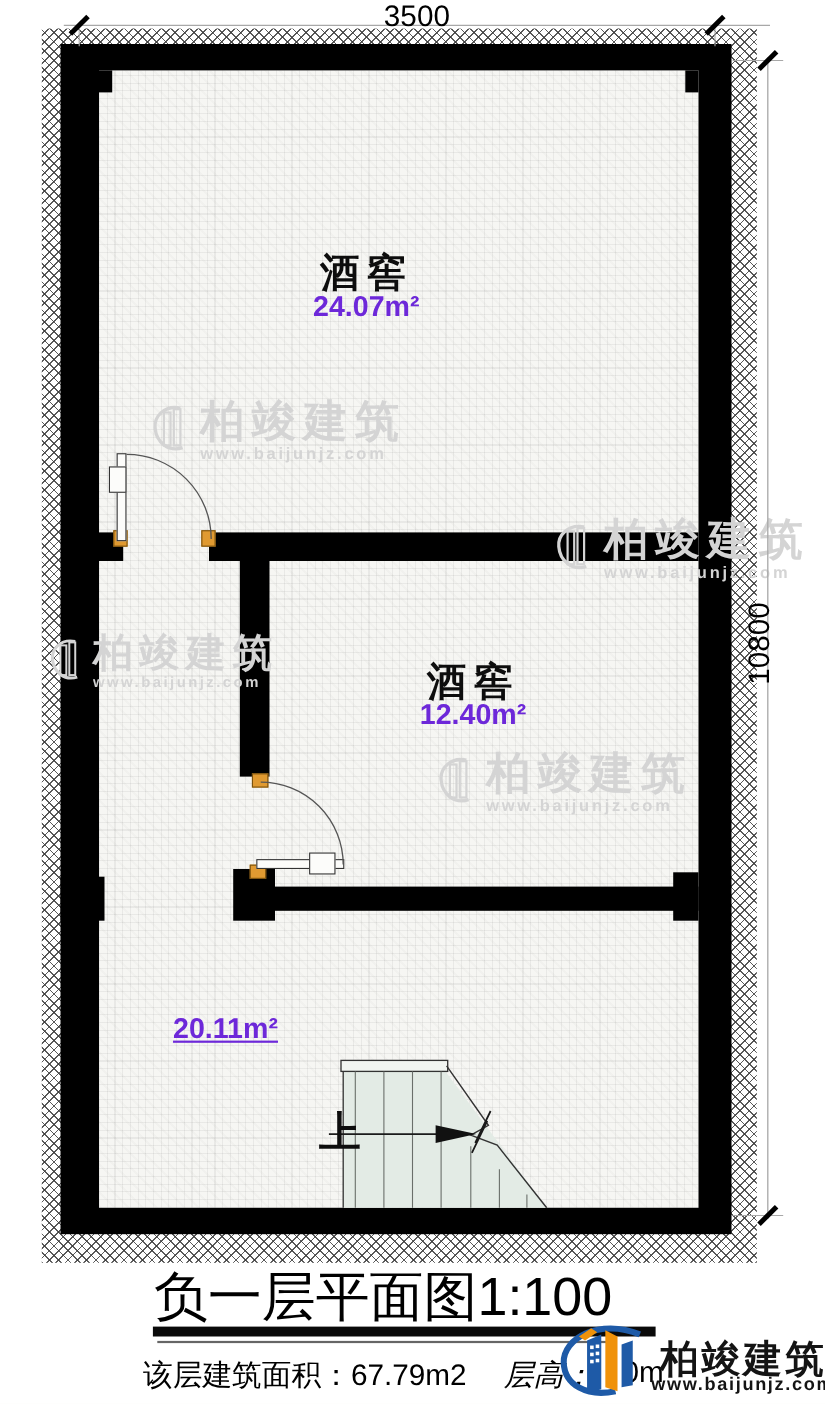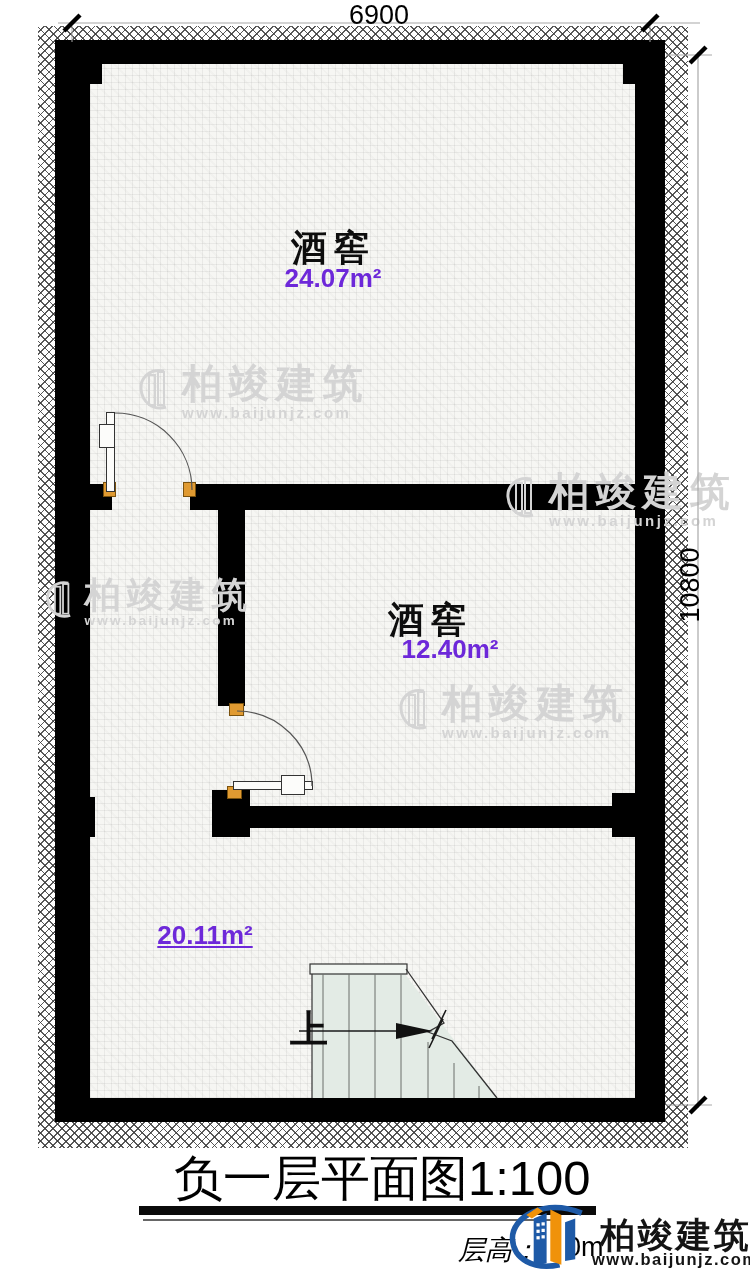--- a/index.html
+++ b/index.html
@@ -27,21 +27,21 @@
   .stop{position:absolute;background:#e09a31;border:1px solid #7a520e;box-sizing:border-box;}
   .leaf{position:absolute;background:#fcfcfa;border:1.3px solid #333;box-sizing:border-box;}
   .room-name{position:absolute;text-align:center;font-weight:bold;font-size:36px;letter-spacing:6px;color:#0d0d0d;}
   .room-area{position:absolute;text-align:center;font-weight:bold;font-size:26px;color:#6d28d9;}
   .dim-text{position:absolute;text-align:center;font-size:27px;color:#000;}
   .wm{position:absolute;display:flex;align-items:center;gap:8px;color:#d4d4d4;font-weight:bold;pointer-events:none;}
   .wm .wm-name{font-size:40px;letter-spacing:7px;line-height:1.05;}
   .wm .wm-url{font-size:15px;letter-spacing:2.5px;}
   .svg-overlay{position:absolute;left:0;top:0;pointer-events:none;}
   .up-label{position:absolute;font-size:38px;font-weight:bold;color:#0d0d0d;}
-  .title-line{position:absolute;font-size:49px;color:#000;white-space:nowrap;margin-left:34px;}
+  .title-line{position:absolute;font-size:49px;color:#000;white-space:nowrap;}
   .footer-text{position:absolute;font-size:27px;color:#000;white-space:nowrap;}
   .bar-thick{position:absolute;background:#0a0a0a;}
   .bar-thin{position:absolute;background:#666;}
   .brand-name{position:absolute;font-size:35px;font-weight:bold;letter-spacing:3px;color:#141414;white-space:nowrap;}
   .brand-url{position:absolute;font-size:16.5px;font-weight:bold;letter-spacing:1.5px;color:#141414;white-space:nowrap;}
 </style>
 </head>
 <body>
 
 <div class="canvas">
@@ -155,37 +155,40 @@
       </g>
       <line x1="312" y1="974" x2="312" y2="1098" stroke="#333" stroke-width="1.2"></line>
       <path d="M406,969 L444,1023 L428,1032 L452,1041 L497,1098" fill="none" stroke="#333" stroke-width="1.3"></path>
     </g>
 
     <line x1="299" y1="1031" x2="397" y2="1031" stroke="#1a1a1a" stroke-width="1.6"></line>
     <polygon points="396,1023 433,1031 396,1039" fill="#111"></polygon>
     <path d="M429,1048 L443,1019 L432,1039 L446,1010" fill="none" stroke="#1a1a1a" stroke-width="1.6"></path>
   </svg>
 
-  <div class="dim-text" style="left:334px;top:0px;width:90px;">6900</div>
+  <div class="dim-text" style="left:334px;top:0px;width:90px;">3500</div>
   <div class="dim-text" style="left:645px;top:570px;width:90px;height:30px;line-height:30px;transform:rotate(-90deg);">10800</div>
 
   <div class="room-name" style="left:253px;top:224px;width:160px;">酒窖</div>
   <div class="room-area" style="left:253px;top:263px;width:160px;">24.07m²</div>
   <div class="room-name" style="left:350px;top:596px;width:160px;">酒窖</div>
-  <div class="room-area" style="left:370px;top:634px;width:160px;">12.40m²</div>
+  <div class="room-area" style="left:350px;top:634px;width:160px;">12.40m²</div>
   <div class="room-area" style="left:125px;top:920px;width:160px;text-decoration:underline;">20.11m²</div>
 
   <div class="up-label" style="left:290px;top:1004px;">上</div>
 
   <div class="title-line" style="left:140px;top:1146px;">
     <span>负一层平面图</span><span>1:100</span>
   </div>
   <div class="bar-thick" style="left:139px;top:1206px;width:457px;height:9px;"></div>
   <div class="bar-thin" style="left:143px;top:1219px;width:414px;height:2px;"></div>
 
+  <div class="footer-text" style="left:130px;top:1232px;">
+    <span>该层建筑面积：</span><span>67.79m2</span>
+  </div>
   <div class="footer-text" style="left:458px;top:1232px;font-style:italic;">层高：</div>
   <div class="footer-text" style="left:566px;top:1232px;">0m</div>
 
   <svg class="abs" style="left:506px;top:1202px;" width="96" height="72" viewBox="0 0 104 74">
     <path d="M82,10 C42,-6 6,14 7,38 C8,60 30,72 58,66" fill="none" stroke="#1e5aa7" stroke-width="6"></path>
     <polygon points="22,12 34,4 40,8 28,16" fill="#f0920a"></polygon>
     <polygon points="30,16 44,10 44,64 30,68" fill="#1e5aa7"></polygon>
     <rect x="33" y="21" width="3.5" height="3.5" fill="#fff"></rect>
       <rect x="38.5" y="20" width="3.5" height="3.5" fill="#fff"></rect>
     <rect x="33" y="28" width="3.5" height="3.5" fill="#fff"></rect>

